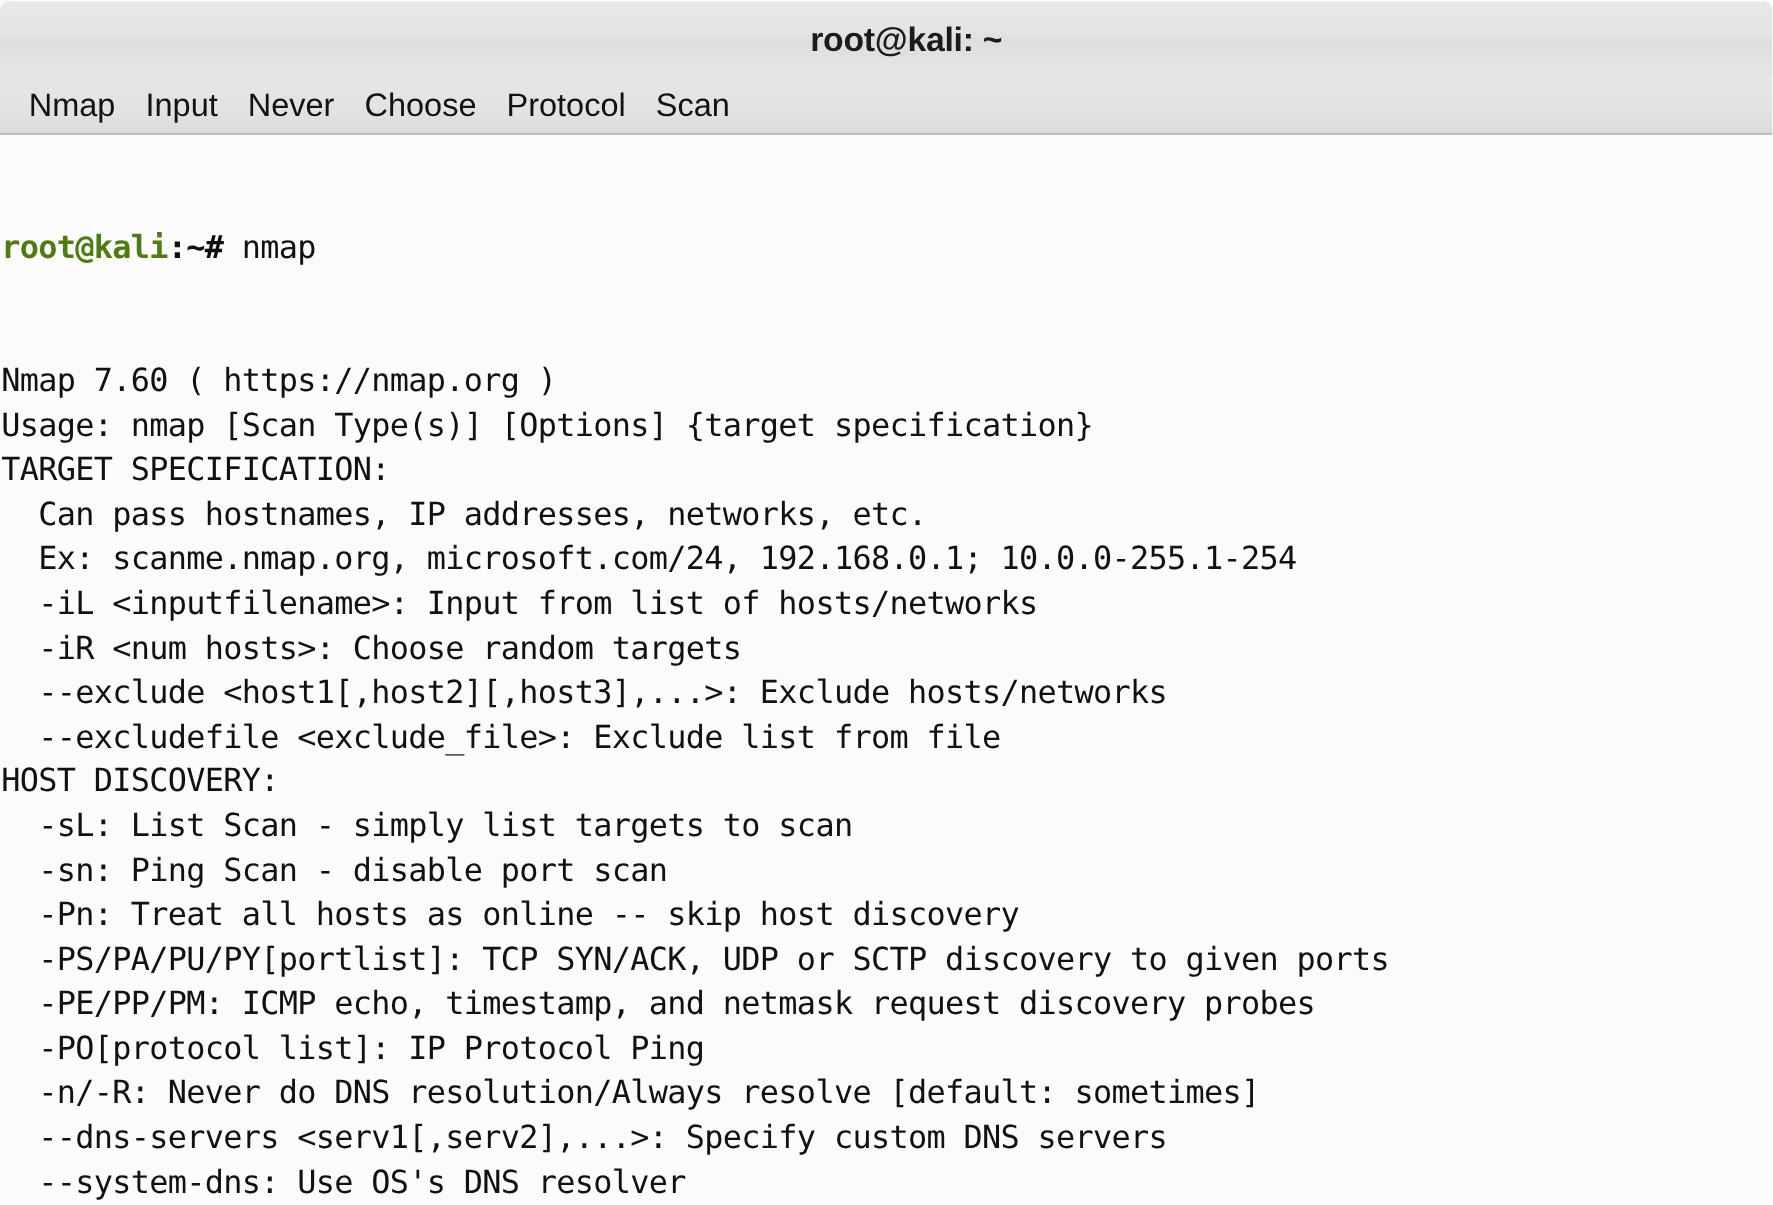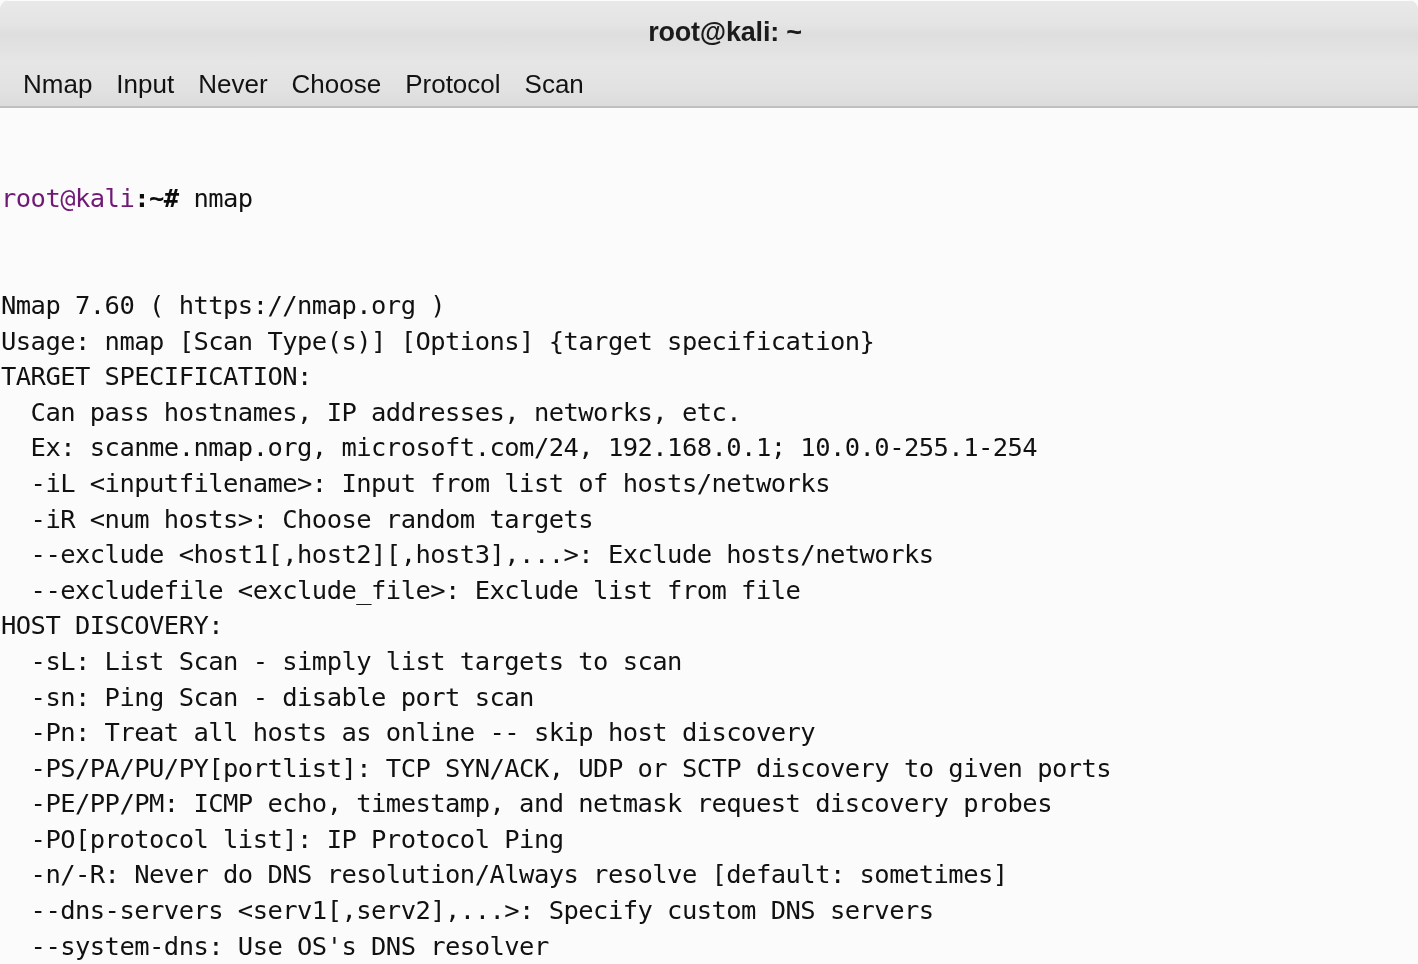--- a/index.html
+++ b/index.html
@@ -91,22 +91,22 @@
     white-space: pre;
     padding-top: 2px;
     padding-left: 1px;
     letter-spacing: -0.55px;
   }
   .tline {
     height: 35.6px;
     white-space: pre;
   }
   .p-host {
-    font-weight: normal;
-    color: #701a75;
+    font-weight: bold;
+    color: #4d7c0f;
   }
   .p-sym {
     font-weight: bold;
     color: #0c0c0c;
   }
 </style>
 </head>
 <body>
 
 <div id="window">

